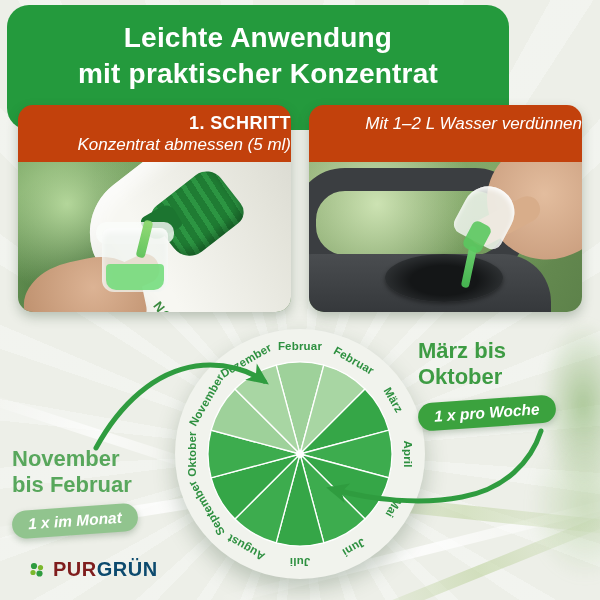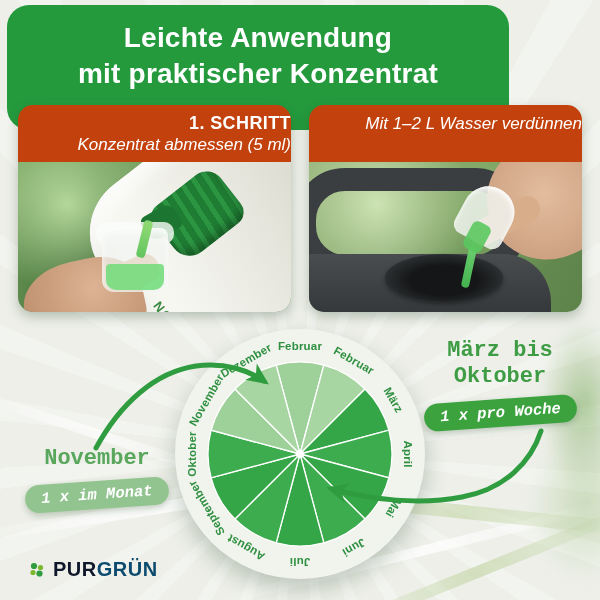--- a/index.html
+++ b/index.html
@@ -99,37 +99,37 @@
 
   
   .wheel{position:absolute;left:175px;top:329px;width:250px;height:250px;border-radius:50%;
      background:#F1F3ED;box-shadow:0 10px 22px rgba(50,80,50,.28);}
   #pie-svg{position:absolute;left:31px;top:31px;width:188px;height:188px;}
   .month-labels{position:absolute;left:0;top:0;width:250px;height:250px;}
   .month-label{position:absolute;left:50%;top:50%;font-size:11.5px;font-weight:700;color:#2E9040;
      white-space:nowrap;letter-spacing:.2px;}
 
   
-  .anno{position:absolute;text-align:center;font-family:Liberation Mono, monospace;}
+  .anno{position:absolute;text-align:left;}
   .anno-right{left:418px;top:338px;width:164px;color:#3E9C44;}
   .anno-left{left:12px;top:446px;width:170px;color:#58A75C;}
   .anno-line{font-size:22px;font-weight:800;line-height:1.18;}
   .badge{display:inline-block;margin-top:9px;padding:5px 16px;border-radius:18px;color:#fff;
      font-style:italic;font-weight:700;font-size:15.5px;transform:rotate(-4deg);
      box-shadow:0 3px 6px rgba(40,80,40,.25);white-space:nowrap;}
   .badge-right{background:#3BA23E;}
   .badge-left{background:#91C48E;}
 
   
   .arrows{position:absolute;left:0;top:0;width:600px;height:600px;pointer-events:none;}
 
   
   .logo{position:absolute;left:28px;top:558px;display:flex;align-items:center;gap:7px;}
   .logo-text{font-size:20px;font-weight:800;letter-spacing:.5px;}
-  .logo-pur{color:#0f172a;} .logo-gruen{color:#0c4a6e;}
+  .logo-pur{color:#7f1d1d;} .logo-gruen{color:#0c4a6e;}
 </style>
 </head>
 <body>
 
 <div class="rays"></div>
 <div class="streak s1"></div>
 <div class="streak s2"></div>
 <div class="streak s3"></div>
 <div class="streak s4"></div>
 <div class="streak s5"></div>
@@ -210,20 +210,21 @@
 </div>
 
 <div class="anno anno-right">
   <div class="anno-line">März bis</div>
   <div class="anno-line">Oktober</div>
   <div class="badge badge-right">1 x pro Woche</div>
 </div>
 
 <div class="anno anno-left">
   <div class="anno-line">November</div>
+  <div class="anno-line">bis Februar</div>
   <div class="badge badge-left">1 x im Monat</div>
 </div>
 
 <svg class="arrows" viewBox="0 0 600 600">
   <defs>
     <marker id="ah" markerUnits="userSpaceOnUse" markerWidth="26" markerHeight="24" refX="18" refY="12" orient="auto">
       <path d="M2,2 L24,12 L2,22 L8,12 Z" fill="#2F9C3F"></path>
     </marker>
   </defs>
   <path d="M 96,448 C 120,404 155,372 196,366 C 225,362 250,371 264,381" fill="none" stroke="#2F9C3F" stroke-width="5" stroke-linecap="round" marker-end="url(#ah)"></path>

